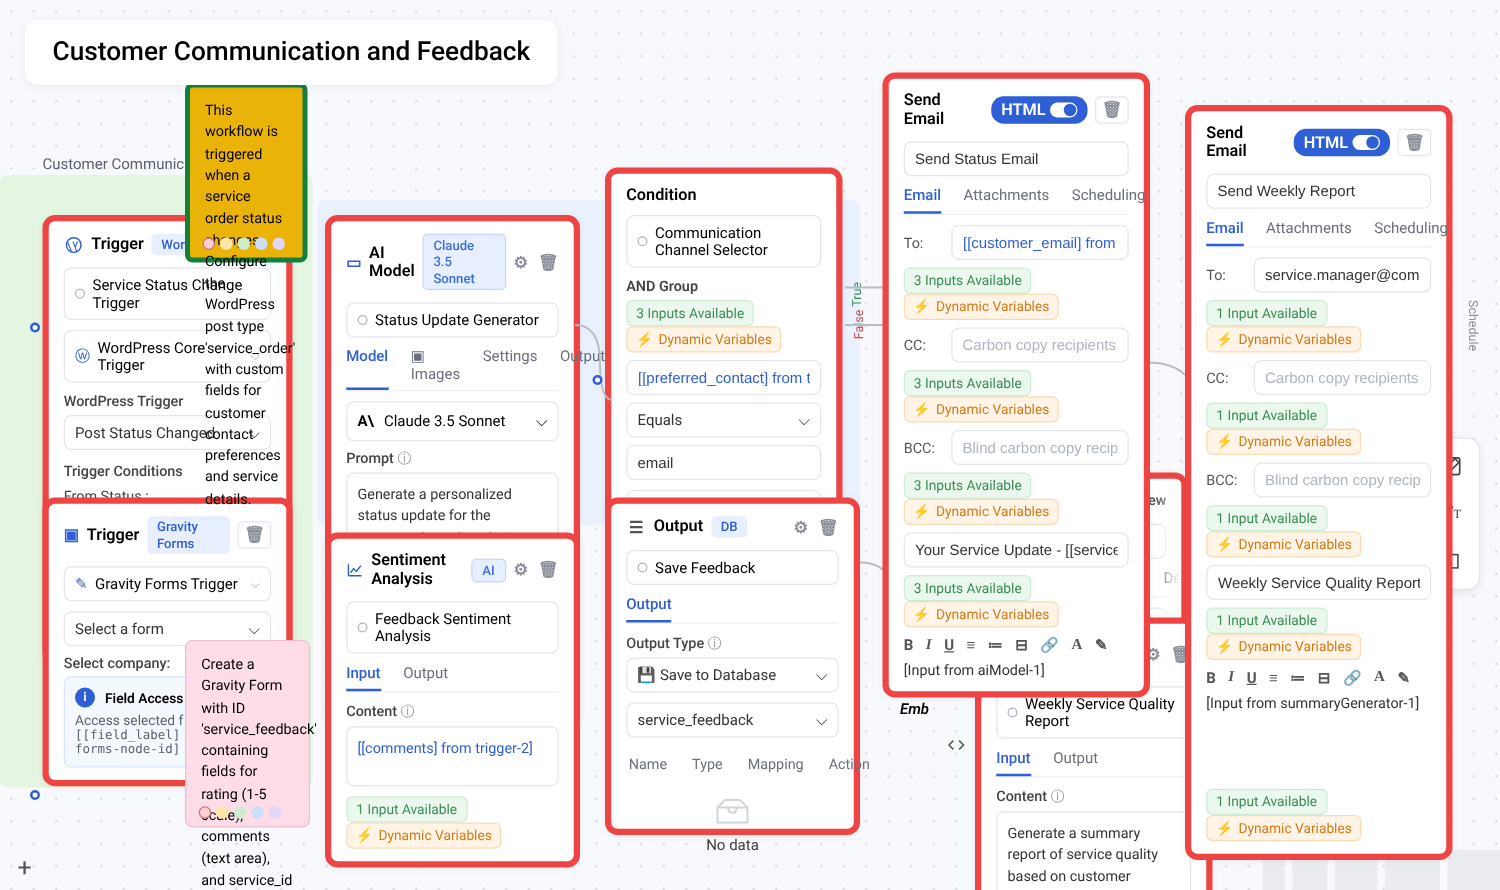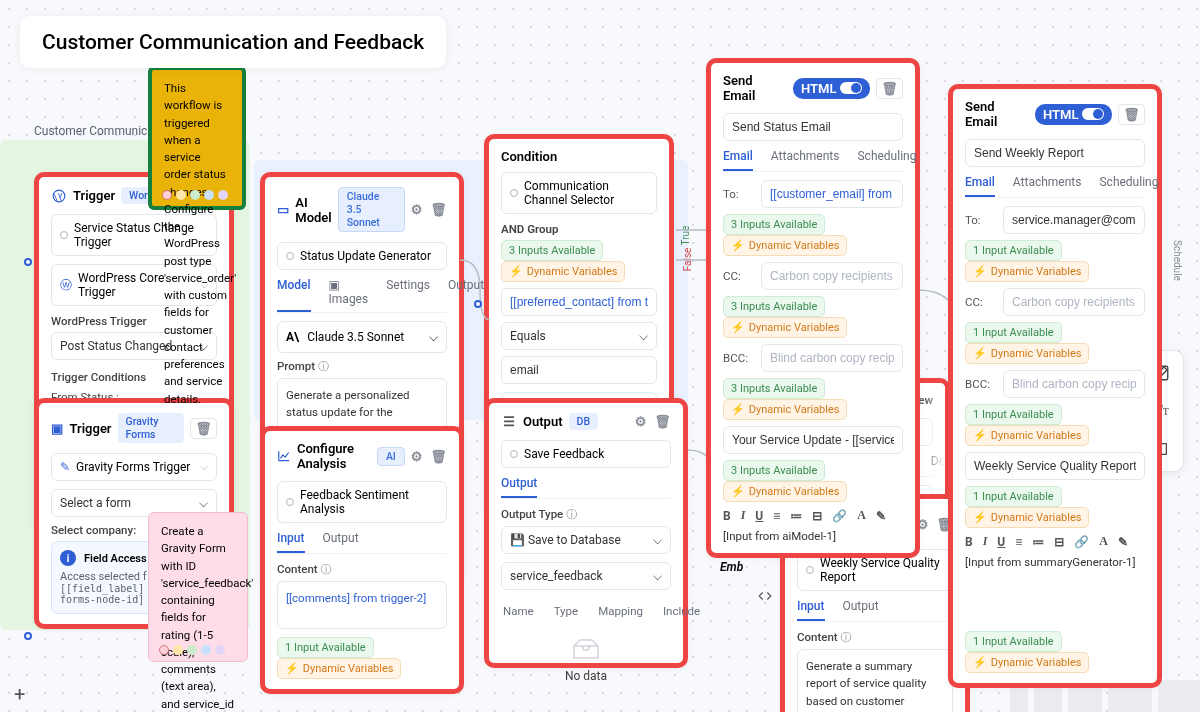--- a/index.html
+++ b/index.html
@@ -275,21 +275,21 @@
   </div>
 </div>
 
 <div class="node" style="left:260px;top:426px;width:204px;">
   <div class="node-header">
     <span class="icon-sq" style="color:#2e5fd4">
       <svg width="14" height="14" viewBox="0 0 24 24">
           <path d="M3 20 L3 4 M3 20 L21 20 M6 16 L10 10 L14 14 L20 6" stroke="#2e5fd4" stroke-width="2" fill="none"></path>
         </svg>
     </span>
-    <span>Configure Analysis</span>
+    <span>Sentiment Analysis</span>
     <span class="badge badge-ai">AI</span>
     <div class="icons">
       <span>⚙</span>
       <span>🗑</span>
     </div>
   </div>
   <div class="row">
       <span class="dot"></span>
       <span>Feedback Sentiment Analysis</span>
     </div>
@@ -356,21 +356,21 @@
       <span class="chev">⌵</span>
   </div>
   <div class="select" style="margin-top:8px">
       <span>service_feedback</span>
       <span class="chev">⌵</span>
     </div>
   <div class="table-head" style="margin-top:10px;">
     <span>Name</span>
     <span>Type</span>
     <span>Mapping</span>
-    <span style="margin-left:auto">Include</span>
+    <span style="margin-left:auto">Action</span>
   </div>
   <div style="text-align:center;margin-top:14px;">
     <svg width="32" height="26" viewBox="0 0 32 26">
         <path d="M4 10 L10 4 L22 4 L28 10 L28 22 L4 22 Z M4 10 L28 10 M12 10 L14 14 L18 14 L20 10" fill="none" stroke="#d0d4dc" stroke-width="1.5"></path>
       </svg>
     <div class="no-data" style="margin-top:4px;">No data</div>
   </div>
 </div>
 
 <div class="node" style="left:706px;top:58px;width:214px;z-index:4;">

